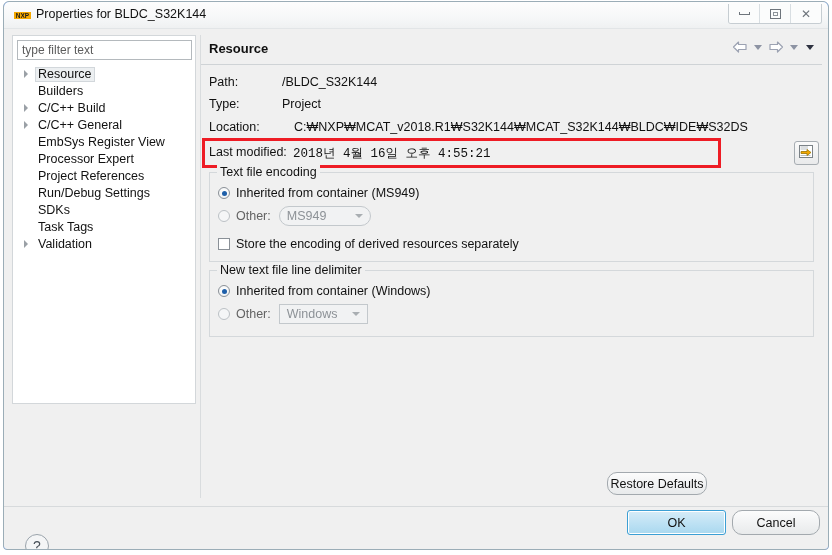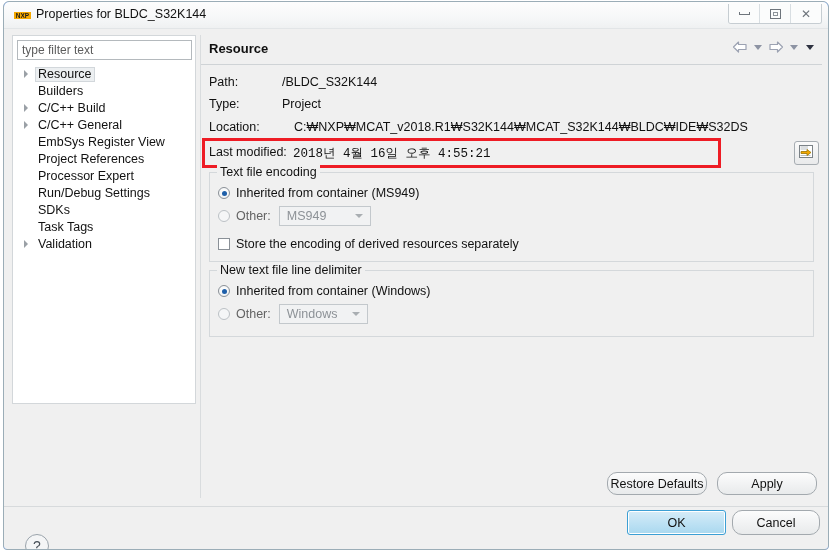--- a/index.html
+++ b/index.html
@@ -431,25 +431,25 @@
         <div class="tree-item">
           <span class="tree-arrow"></span>
           <span class="tree-label">C/C++ General</span>
         </div>
 
         <div class="tree-item">
           <span class="tree-label">EmbSys Register View</span>
         </div>
 
         <div class="tree-item">
+          <span class="tree-label">Processor Expert</span>
+        </div>
+
+        <div class="tree-item">
           <span class="tree-label">Project References</span>
-        </div>
-
-        <div class="tree-item">
-          <span class="tree-label">Processor Expert</span>
         </div>
 
         <div class="tree-item">
           <span class="tree-label">Run/Debug Settings</span>
         </div>
 
         <div class="tree-item">
           <span class="tree-label">SDKs</span>
         </div>
 
@@ -522,21 +522,21 @@
         <span class="group-title">Text file encoding</span>
 
         <div class="opt-row" style="top:11px;">
           <span class="radio checked"></span>
           <span class="opt-label">Inherited from container (MS949)</span>
         </div>
 
         <div class="opt-row" style="top:34px;">
           <span class="radio disabled"></span>
           <span class="opt-label disabled">Other:</span>
-          <span class="combo" style="width:92px;">
+          <span class="combo" style="width:92px;border-radius:10px;">
             <span class="combo-text">MS949</span>
             <span class="combo-arrow"></span>
           </span>
         </div>
 
         <div class="opt-row" style="top:62px;">
           <span class="checkbox"></span>
           <span class="opt-label">Store the encoding of derived resources separately</span>
         </div>
       </div>
@@ -553,21 +553,20 @@
           <span class="radio disabled"></span>
           <span class="opt-label disabled">Other:</span>
           <span class="combo" style="width:89px;">
             <span class="combo-text">Windows</span>
             <span class="combo-arrow"></span>
           </span>
         </div>
       </div>
 
       <div class="btn" style="right:115px; top:437px; width:100px;">Restore Defaults</div>
-      <div class="btn" style="right:5px; top:437px; width:100px;">Apply</div>
 
     </div>
 
     <div class="footer-sep"></div>
 
     <div class="help-icon">?</div>
 
     <div class="btn primary" style="left:623px; top:481px; width:99px; height:25px;">OK</div>
     <div class="btn" style="left:728px; top:481px; width:88px; height:25px;">Cancel</div>
 

